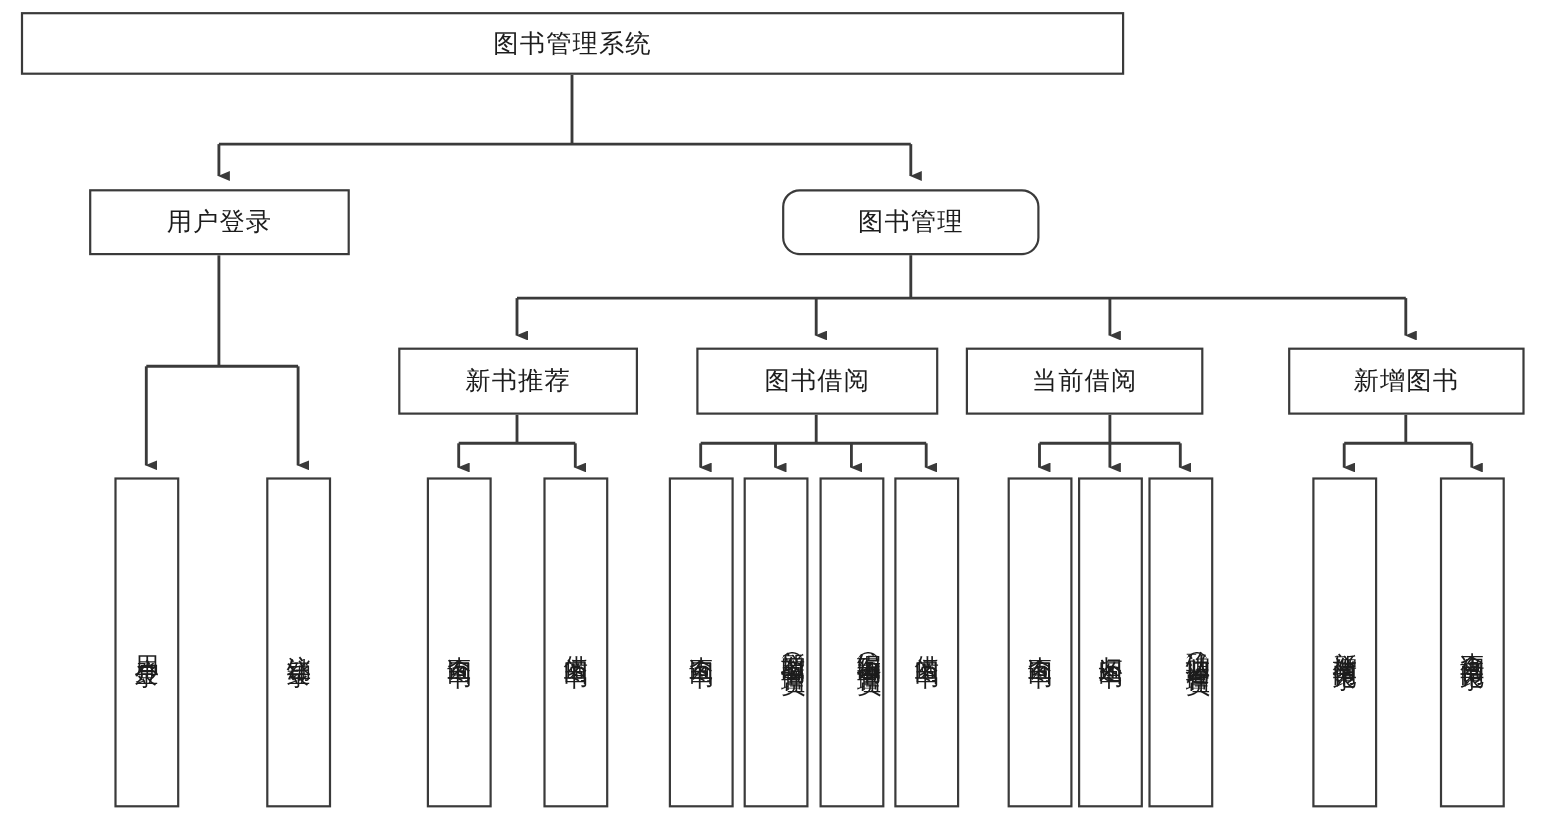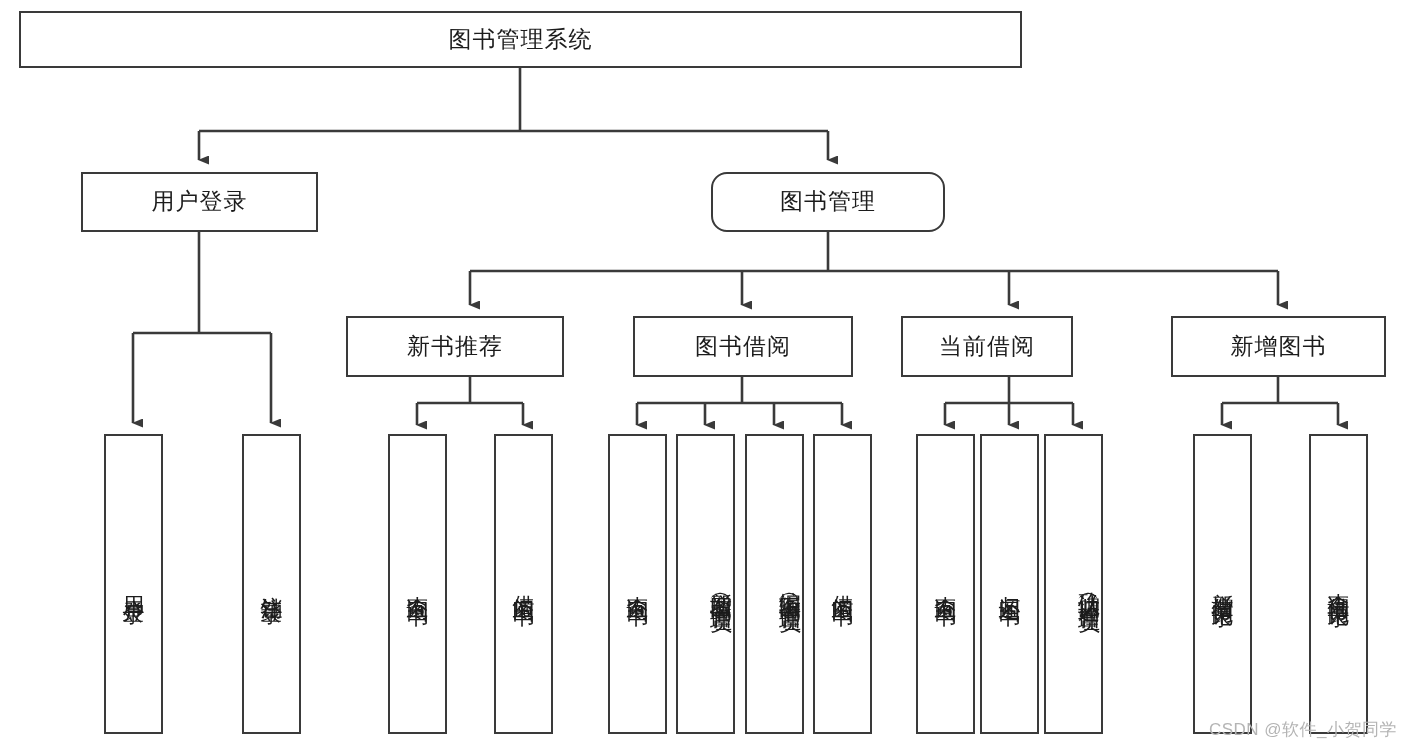--- a/index.html
+++ b/index.html
@@ -130,27 +130,27 @@
     <span class="node-label">图书管理系统</span>
   </div>
 
   <div class="node node-h" style="left:81px; top:172px; width:237px; height:60px;">
     <span class="node-label">用户登录</span>
   </div>
   <div class="node node-h" style="left:711px; top:172px; width:234px; height:60px;border-radius:16px;">
     <span class="node-label">图书管理</span>
   </div>
 
-  <div class="node node-h" style="left:346px; top:316px; width:218px; height:61px;">
+  <div class="node node-h" style="left:362px; top:316px; width:218px; height:61px;">
     <span class="node-label">新书推荐</span>
   </div>
   <div class="node node-h" style="left:633px; top:316px; width:220px; height:61px;">
     <span class="node-label">图书借阅</span>
   </div>
-  <div class="node node-h" style="left:901px; top:316px; width:172px; height:61px;">
+  <div class="node node-h" style="left:878px; top:316px; width:216px; height:61px;">
     <span class="node-label">当前借阅</span>
   </div>
   <div class="node node-h" style="left:1171px; top:316px; width:215px; height:61px;">
     <span class="node-label">新增图书</span>
   </div>
 
   <div class="node node-v center-v" style="left:104px; top:434px; width:59px; height:300px;">
     <span class="node-label">用户登录</span>
   </div>
   <div class="node node-v center-v" style="left:242px; top:434px; width:59px; height:300px;">
@@ -187,15 +187,14 @@
     <span class="node-label">确认归还（管理员）</span>
   </div>
 
   <div class="node node-v center-v" style="left:1193px; top:434px; width:59px; height:300px;">
     <span class="node-label">新增借阅记录</span>
   </div>
   <div class="node node-v center-v" style="left:1309px; top:434px; width:59px; height:300px;">
     <span class="node-label">查询借阅记录</span>
   </div>
 
-  <div id="watermark">CSDN @软件_小贺同学</div>
 
 </div>
 
 </body></html>

